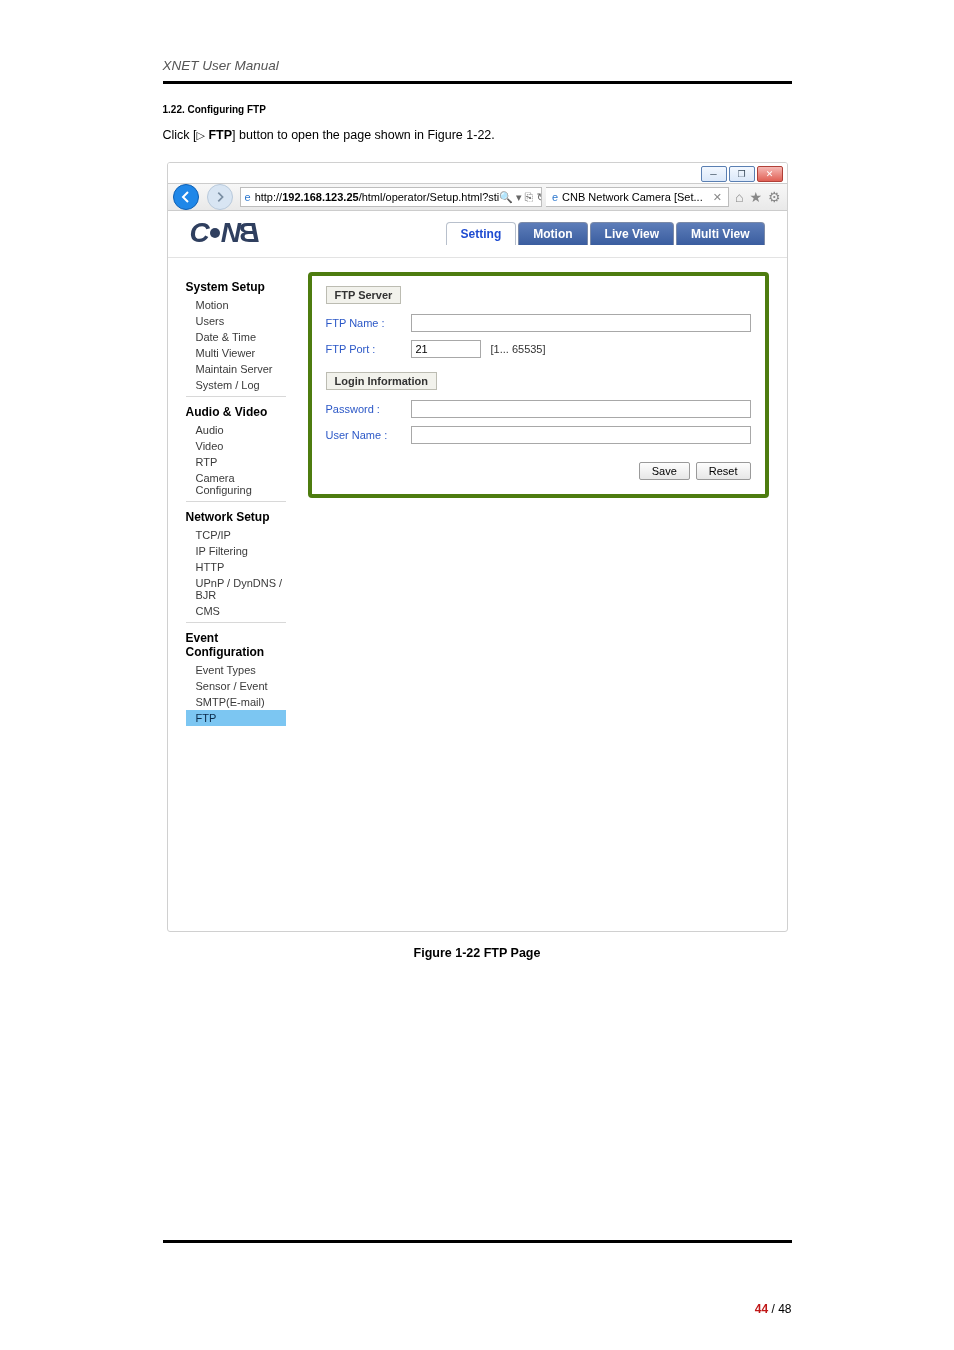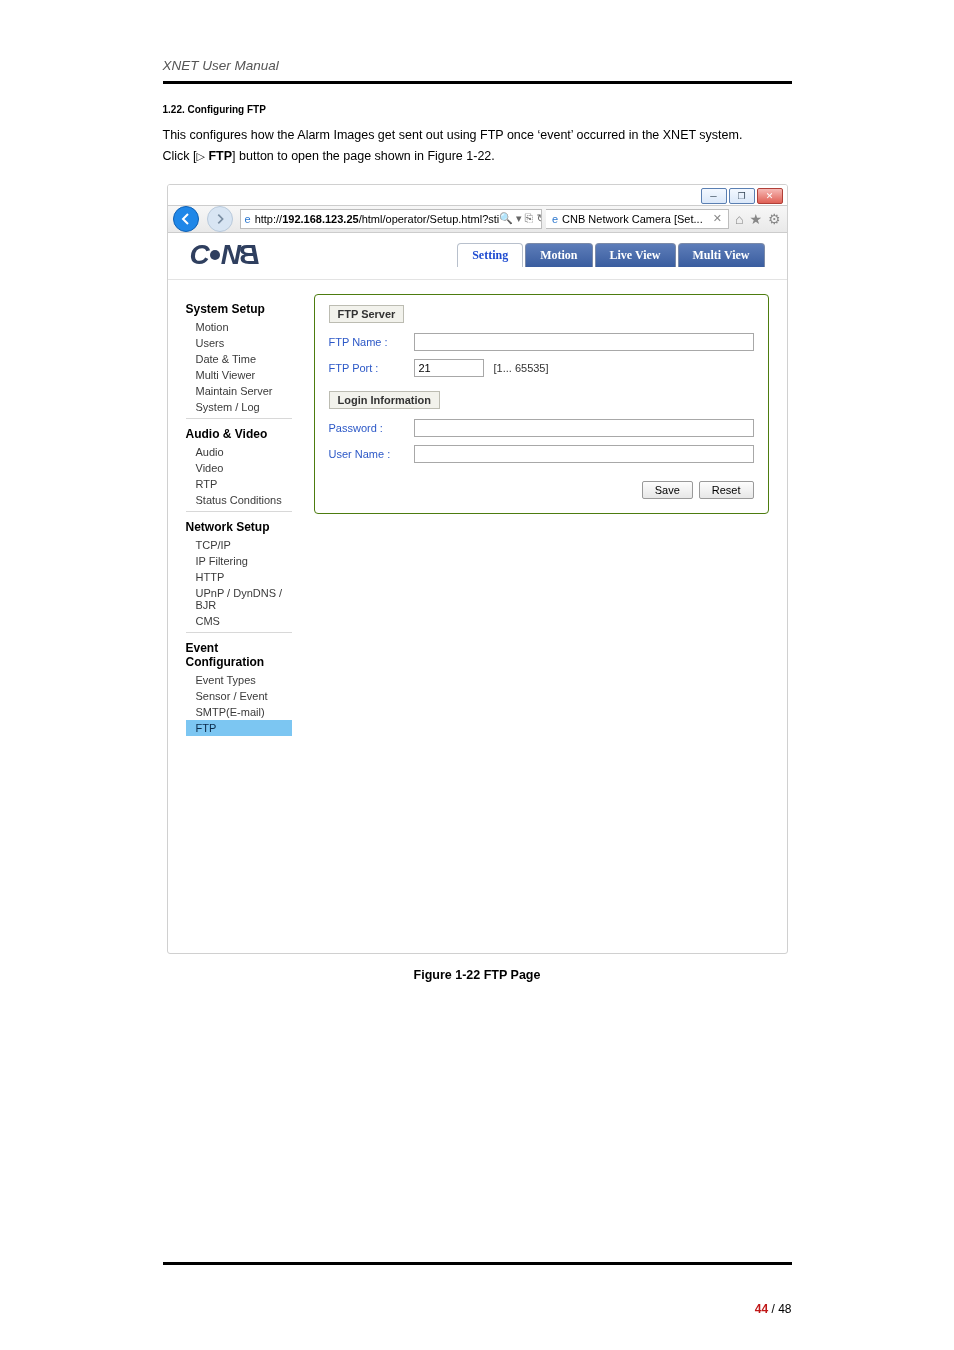--- a/index.html
+++ b/index.html
@@ -147,21 +147,21 @@
   color: #2f3f5f;
   font-style: italic;
   letter-spacing: -1px;
   display:flex; align-items:center;
 }
 .logo .dot {
   width: 10px; height: 10px; border-radius:50%;
   background: #2f3f5f; display:inline-block;
   margin: 0 1px;
 }
-.app-tabs { display: flex; font-family: Liberation Serif, serif; }
+.app-tabs { display: flex; }
 .app-tab {
   padding: 4px 14px;
   font-size: 12px;
   font-weight: bold;
   color: #fff;
   border-radius: 4px 4px 0 0;
   margin-left: 2px;
   border: 1px solid #7b8aa8;
   border-bottom: none;
 }
@@ -207,21 +207,21 @@
   background: #7cc6f2;
   color: #0a2a4a;
 }
 
 
 .content {
   flex: 1;
   position: relative;
 }
 .fieldset {
-  border: 1px solid #4d7c0f;
+  border: 4px solid #4d7c0f;
   border-radius: 4px;
   padding: 10px 14px 14px 14px;
   font-size: 11px;
   color: #333;
   position: relative;
 }
 .fs-legend {
   font-weight: bold;
   background: #f2f2ec;
   border: 1px solid #bcbcb2;
@@ -286,21 +286,20 @@
 </head>
 <body>
 
 <div class="page">
 
   <div class="doc-title-line">XNET User Manual</div>
   <div class="rule-thick"></div>
 
   <div class="section-heading">1.22. Configuring FTP</div>
 
-  <p class="body-text">This configures how the Alarm Images get sent out using FTP once ‘event’ occurred in the XNET system.</p>
   <p class="body-text">
     <span>Click [</span><span class="triangle">▷</span><b> FTP</b><span>] button to open the page shown in Figure 1-22.</span>
   </p>
 
   <div class="screenshot">
 
     <div class="win-chrome">
       <div class="win-btn">─</div>
       <div class="win-btn">❐</div>
       <div class="win-btn close">✕</div>
@@ -362,21 +361,21 @@
             <li>Multi Viewer</li>
             <li>Maintain Server</li>
             <li>System / Log</li>
           </ul>
           <hr>
           <div class="group-title">Audio &amp; Video</div>
           <ul>
             <li>Audio</li>
             <li>Video</li>
             <li>RTP</li>
-            <li>Status Conditions</li>
+            <li>Camera Configuring</li>
           </ul>
           <hr>
           <div class="group-title">Network Setup</div>
           <ul>
             <li>TCP/IP</li>
             <li>IP Filtering</li>
             <li>HTTP</li>
             <li>UPnP / DynDNS / BJR</li>
             <li>CMS</li>
           </ul>

